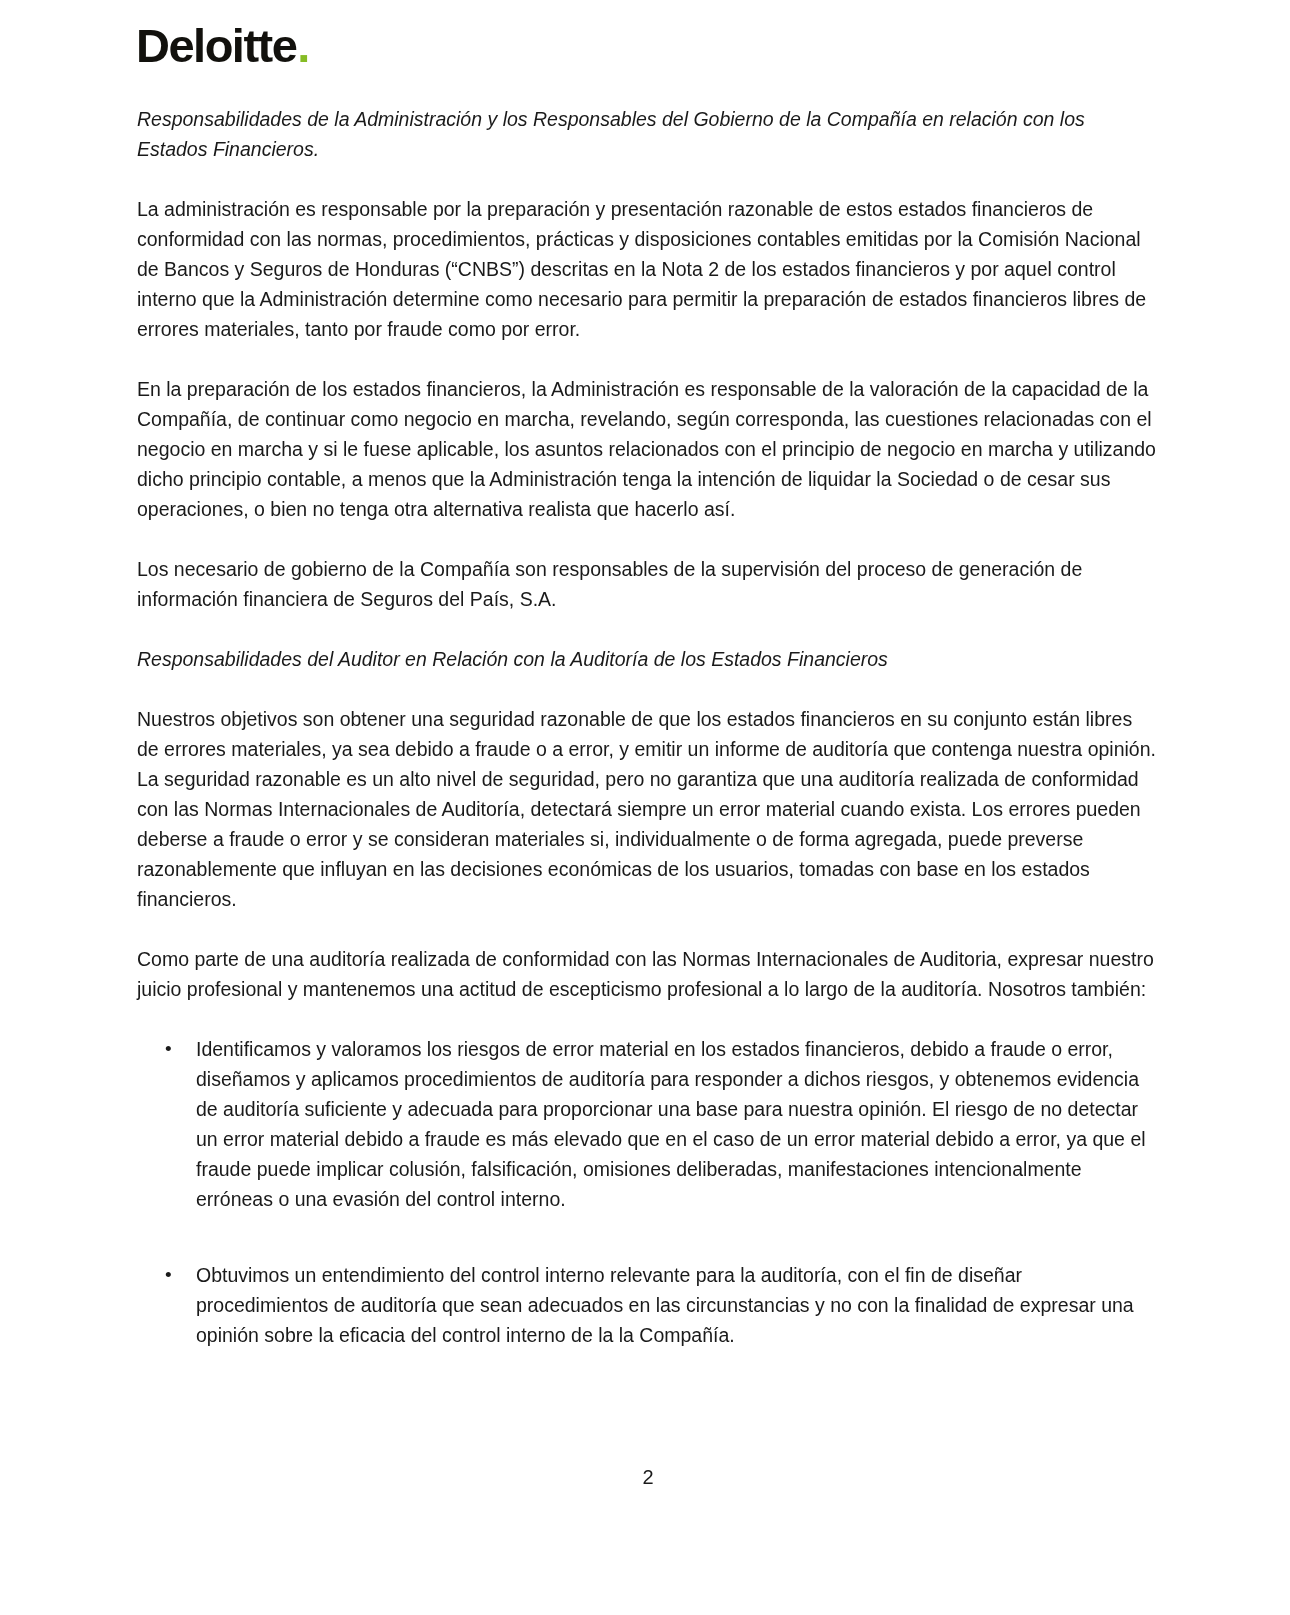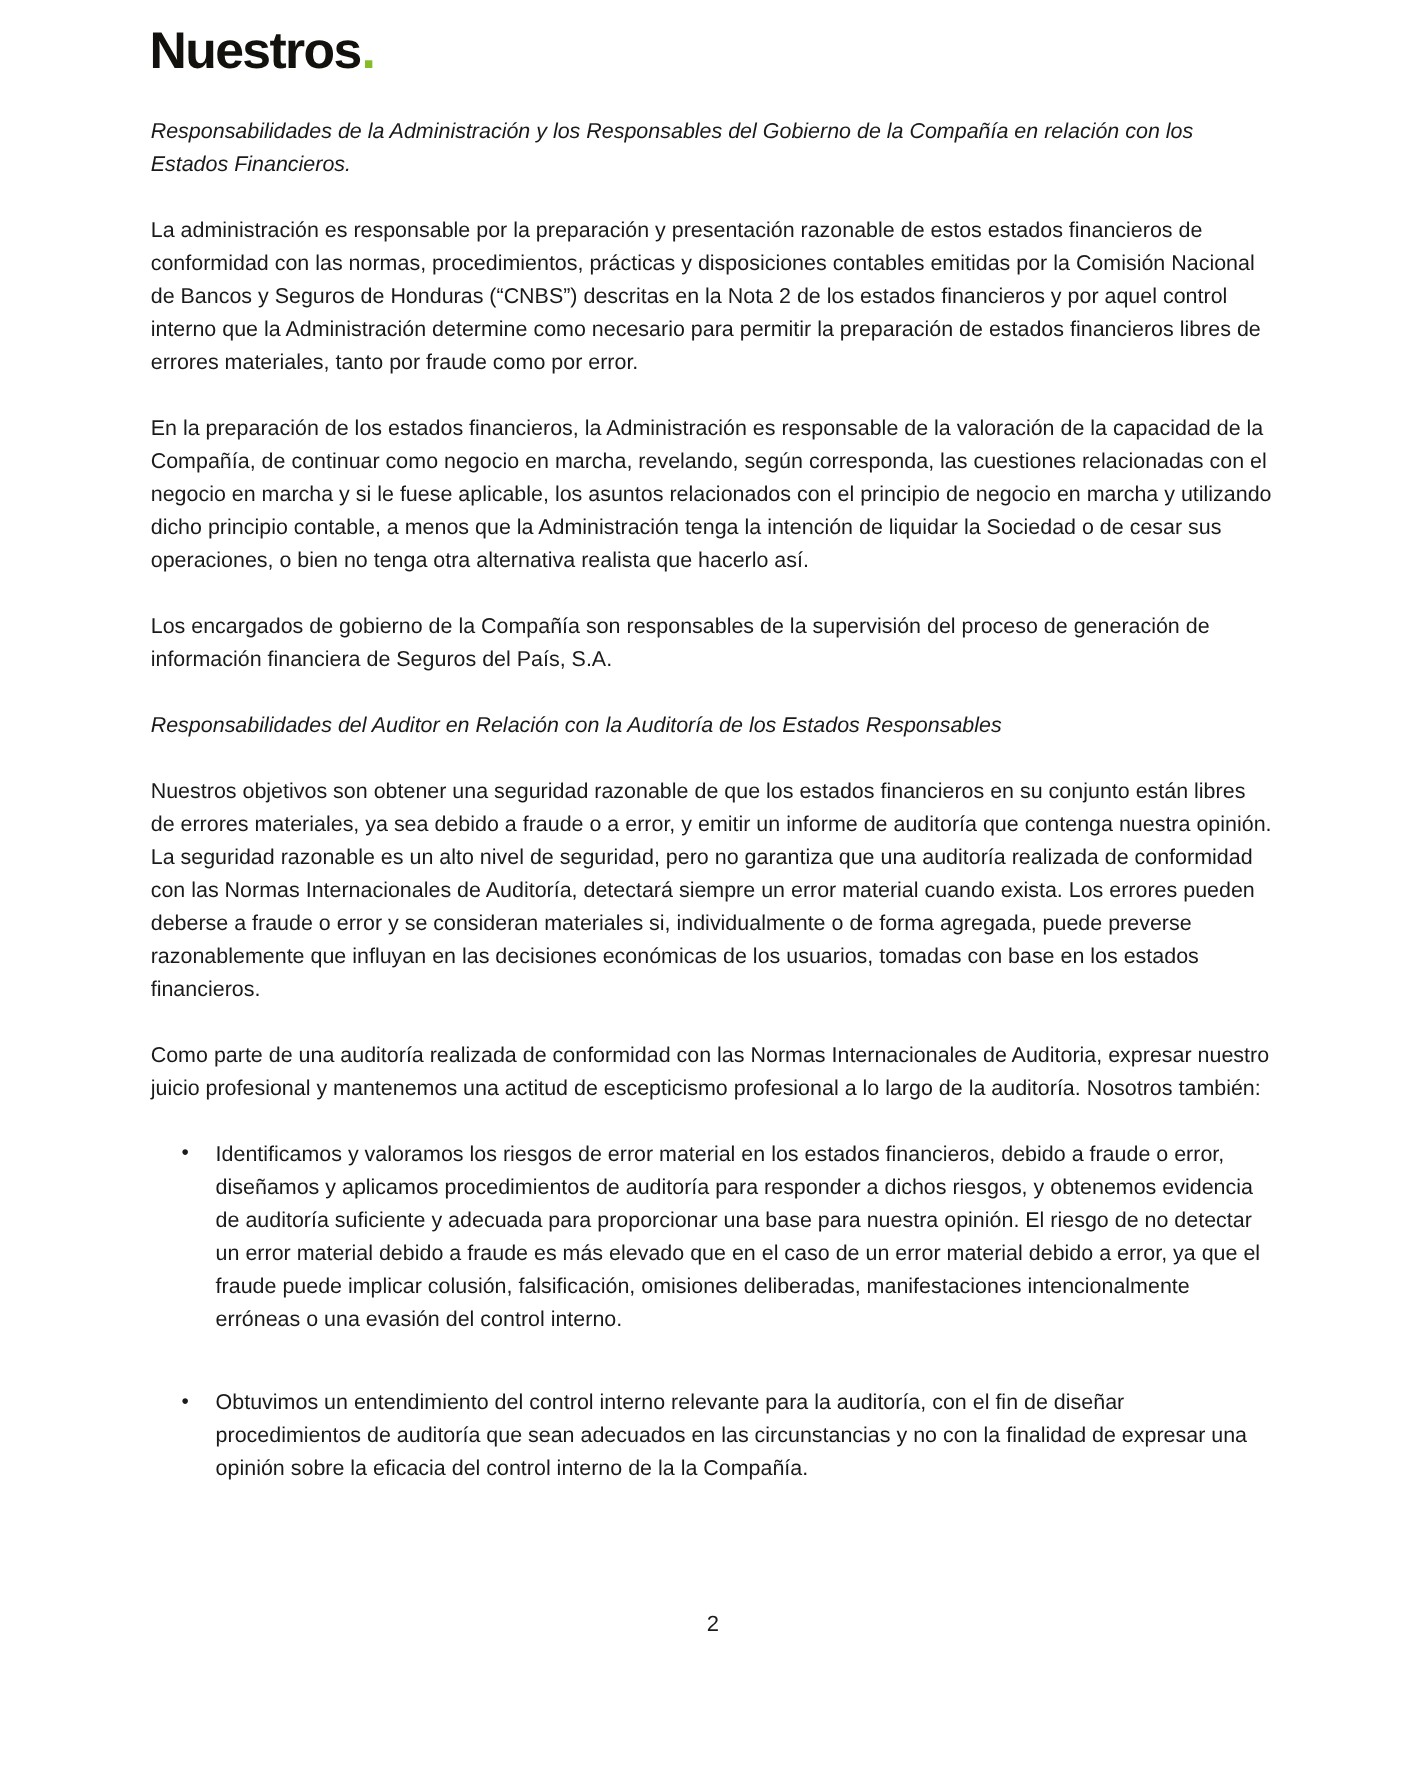--- a/index.html
+++ b/index.html
@@ -58,34 +58,34 @@
     font-size: 20px;
     color: #1a1a1a;
   }
 </style>
 </head>
 <body>
 
 <div class="page">
 
   <div class="logo">
-    <span>Nuestros</span><span class="dot">.</span>
+    <span>Deloitte</span><span class="dot">.</span>
   </div>
 
   <div class="content">
 
     <p class="h-italic">Responsabilidades de la Administración y los Responsables del Gobierno de la Compañía en relación con los Estados Financieros.</p>
 
     <p>La administración es responsable por la preparación y presentación razonable de estos estados financieros de conformidad con las normas, procedimientos, prácticas y disposiciones contables emitidas por la Comisión Nacional de Bancos y Seguros de Honduras (“CNBS”) descritas en la Nota 2 de los estados financieros y por aquel control interno que la Administración determine como necesario para permitir la preparación de estados financieros libres de errores materiales, tanto por fraude como por error.</p>
 
     <p>En la preparación de los estados financieros, la Administración es responsable de la valoración de la capacidad de la Compañía, de continuar como negocio en marcha, revelando, según corresponda, las cuestiones relacionadas con el negocio en marcha y si le fuese aplicable, los asuntos relacionados con el principio de negocio en marcha y utilizando dicho principio contable, a menos que la Administración tenga la intención de liquidar la Sociedad o de cesar sus operaciones, o bien no tenga otra alternativa realista que hacerlo así.</p>
 
-    <p>Los encargados de gobierno de la Compañía son responsables de la supervisión del proceso de generación de información financiera de Seguros del País, S.A.</p>
+    <p>Los necesario de gobierno de la Compañía son responsables de la supervisión del proceso de generación de información financiera de Seguros del País, S.A.</p>
 
-    <p class="h-italic">Responsabilidades del Auditor en Relación con la Auditoría de los Estados Responsables</p>
+    <p class="h-italic">Responsabilidades del Auditor en Relación con la Auditoría de los Estados Financieros</p>
 
     <p>Nuestros objetivos son obtener una seguridad razonable de que los estados financieros en su conjunto están libres de errores materiales, ya sea debido a fraude o a error, y emitir un informe de auditoría que contenga nuestra opinión. La seguridad razonable es un alto nivel de seguridad, pero no garantiza que una auditoría realizada de conformidad con las Normas Internacionales de Auditoría, detectará siempre un error material cuando exista. Los errores pueden deberse a fraude o error y se consideran materiales si, individualmente o de forma agregada, puede preverse razonablemente que influyan en las decisiones económicas de los usuarios, tomadas con base en los estados financieros.</p>
 
     <p>Como parte de una auditoría realizada de conformidad con las Normas Internacionales de Auditoria, expresar nuestro juicio profesional y mantenemos una actitud de escepticismo profesional a lo largo de la auditoría. Nosotros también:</p>
 
     <ul class="bullets">
       <li>
         <span class="marker">•</span>
         <span>Identificamos y valoramos los riesgos de error material en los estados financieros, debido a fraude o error, diseñamos y aplicamos procedimientos de auditoría para responder a dichos riesgos, y obtenemos evidencia de auditoría suficiente y adecuada para proporcionar una base para nuestra opinión. El riesgo de no detectar un error material debido a fraude es más elevado que en el caso de un error material debido a error, ya que el fraude puede implicar colusión, falsificación, omisiones deliberadas, manifestaciones intencionalmente erróneas o una evasión del control interno.</span>
       </li>

